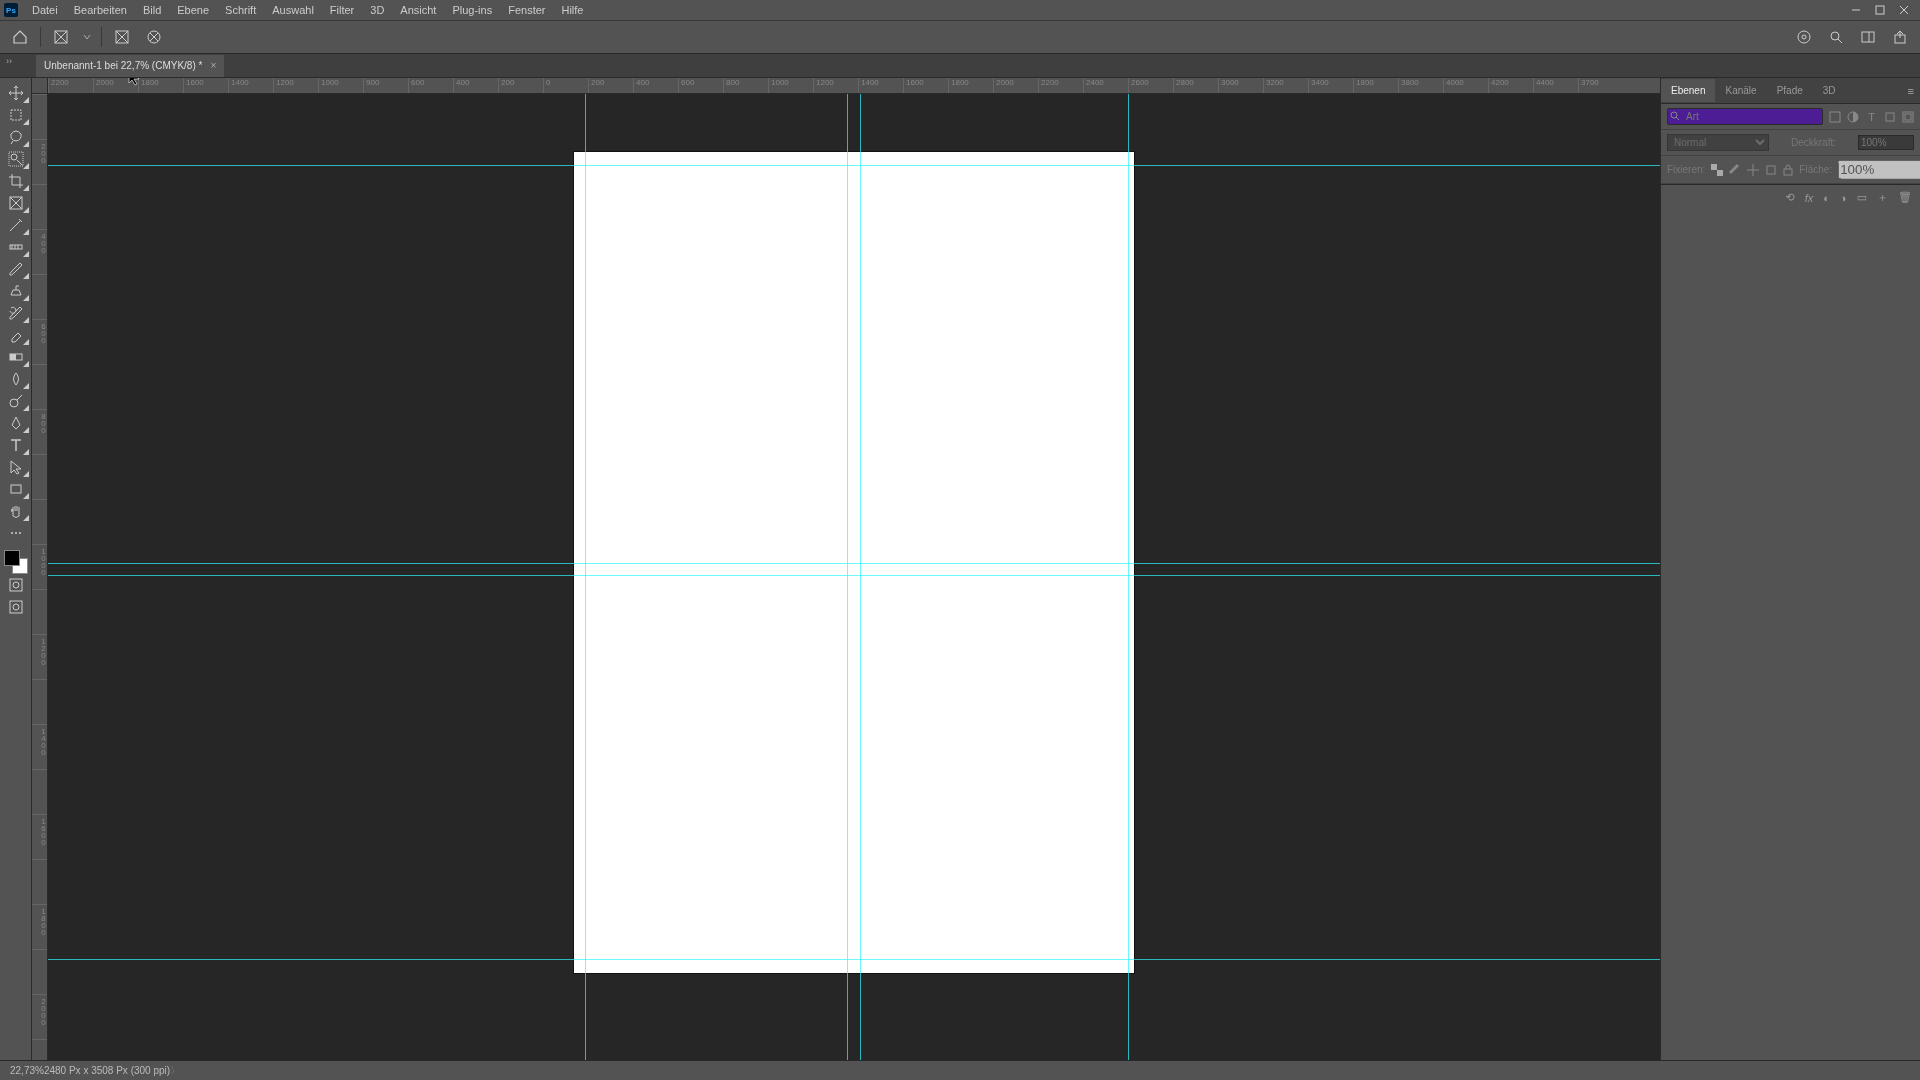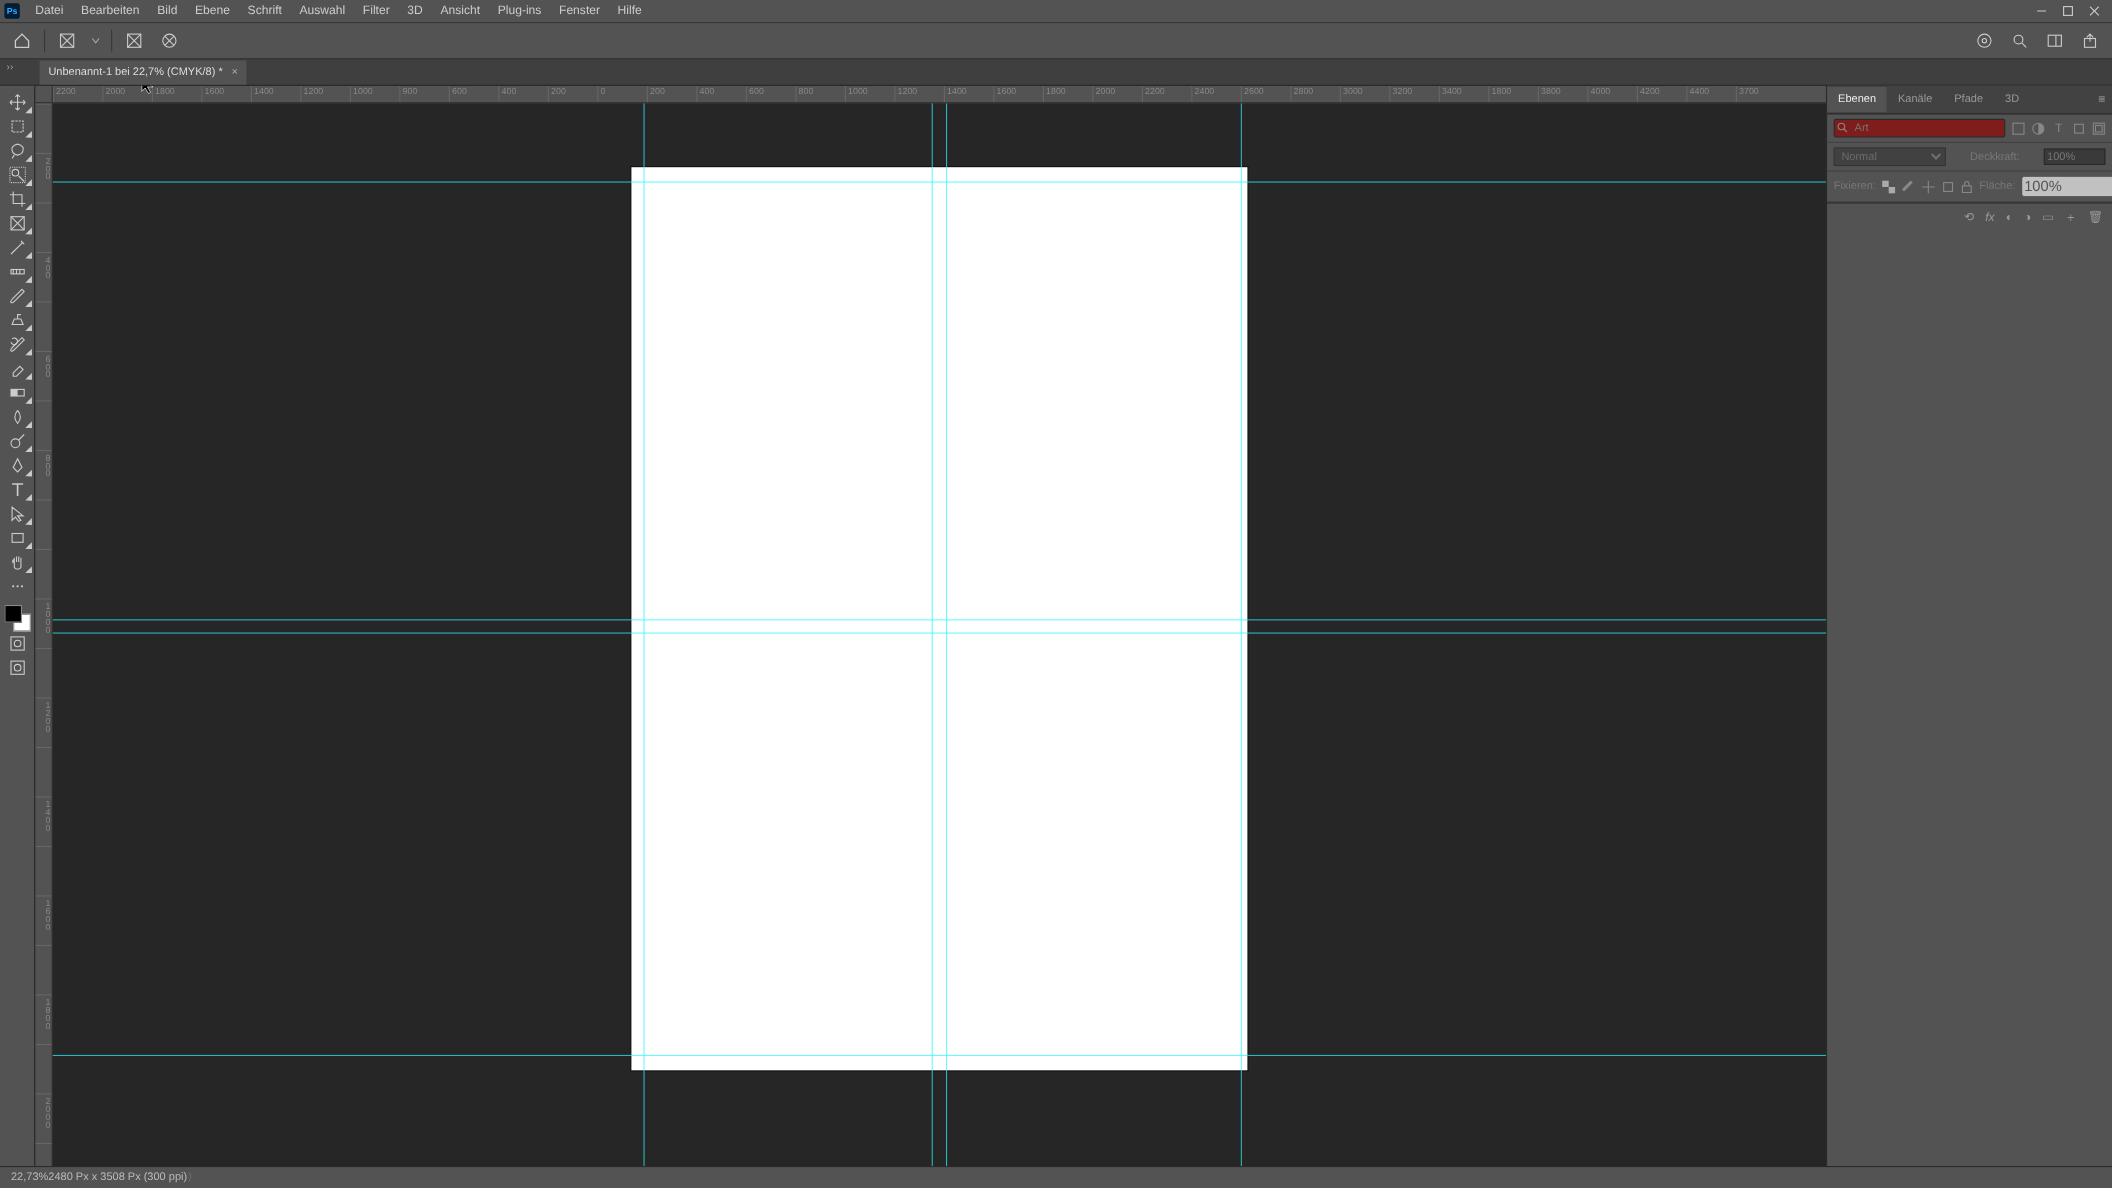--- a/index.html
+++ b/index.html
@@ -52,21 +52,21 @@
 
 
 .panels { width: 260px; background: #535353; border-left: 1px solid #2a2a2a; display: flex; flex-direction: column; }
 .panel-tabs { height: 26px; background: #424242; display: flex; align-items: center; border-bottom: 1px solid #2a2a2a; }
 .panel-tabs .ptab { padding: 6px 10px; font-size: 10px; color: #999; }
 .panel-tabs .ptab.active { color: #eee; background: #535353; }
 .panel-tabs .pspacer { flex:1; }
 .panel-tabs .pmenu { padding: 0 6px; color:#aaa; }
 
 .filterbar { display: flex; align-items: center; gap: 6px; padding: 4px 6px; border-bottom: 1px solid #424242; }
-.filterbar input { flex: 1; background: #7f1d1d; border: 1px solid #2a2a2a; color: #aaa; font-size: 10px; padding: 2px 4px 2px 18px; border-radius: 2px; }
+.filterbar input { flex: 1; background: #4c1d95; border: 1px solid #2a2a2a; color: #aaa; font-size: 10px; padding: 2px 4px 2px 18px; border-radius: 2px; }
 .filterbar .fil-icon { width: 16px; height: 16px; display:flex; align-items:center; justify-content:center; color:#888; }
 .search-wrap { position: relative; flex:1; }
 .search-wrap .mag { position:absolute; left:3px; top:3px; color:#888; }
 
 .blendrow { display:flex; align-items:center; padding: 4px 6px; gap:22px; border-bottom:1px solid #424242; font-size:10px; color:#777; }
 .blendrow select { flex:1; background:#3a3a3a; border:1px solid #2a2a2a; color:#777; font-size:10px; padding:1px 2px; }
 .blendrow .op { width:56px; background:#3a3a3a; border:1px solid #2a2a2a; color:#777; font-size:10px; padding:1px 2px; }
 
 .lockrow { display:flex; align-items:center; padding:4px 6px; gap:6px; border-bottom:1px solid #424242; font-size:10px; color:#777; }
 .lockrow .micon { width:16px; height:16px; display:flex; align-items:center; justify-content:center; }

